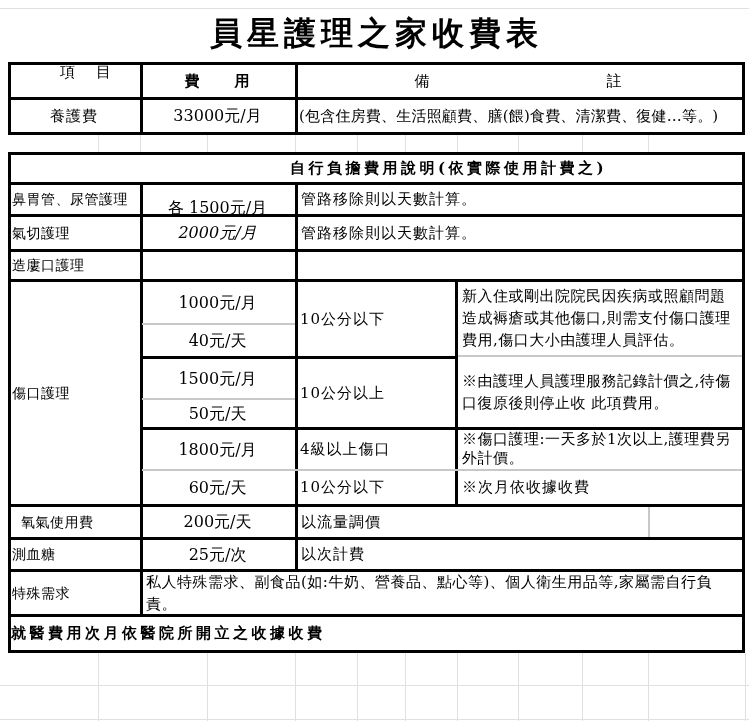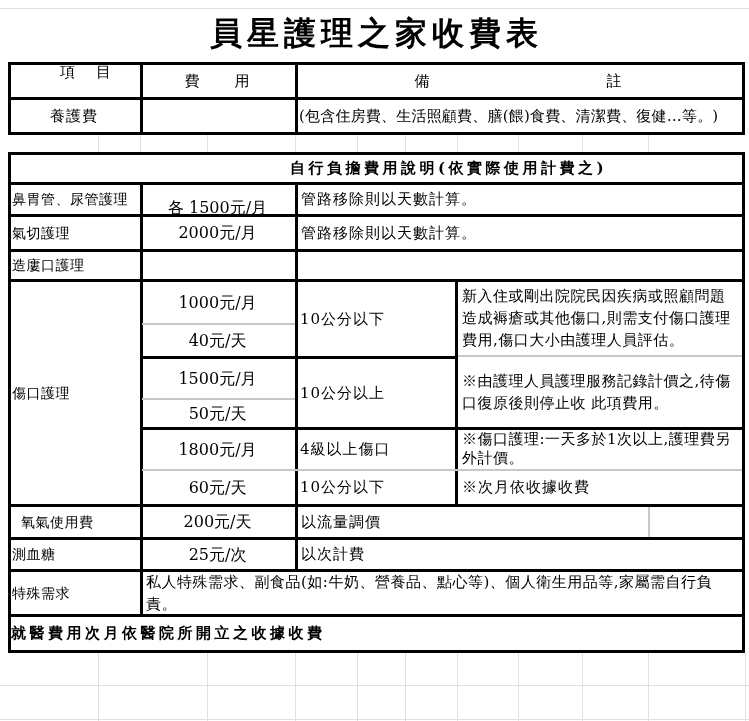--- a/index.html
+++ b/index.html
@@ -66,24 +66,25 @@
 
   <div class="bh" style="top:62px;left:8px;width:737px;"></div>
   <div class="bh" style="top:97px;left:8px;width:737px;"></div>
   <div class="bh" style="top:132px;left:8px;width:737px;"></div>
   <div class="bv" style="left:8px;top:62px;height:73px;"></div>
   <div class="bv" style="left:140px;top:62px;height:73px;"></div>
   <div class="bv" style="left:295px;top:62px;height:73px;"></div>
   <div class="bv" style="left:742px;top:62px;height:73px;"></div>
 
   <div class="cell center hdr-item" style="left:20px;top:65px;width:132px;height:15px;">項 目</div>
-  <div class="cell center hdr-fee" style="left:140px;top:65px;width:155px;height:32px;">費 用</div>
+  <div class="cell center hdr-fee" style="left:140px;top:65px;width:155px;height:32px;font-weight:bold;">費 用</div>
   <div class="cell center hdr-note" style="left:295px;top:65px;width:447px;height:32px;">備 註</div>
 
   <div class="cell center" style="left:8px;top:100px;width:132px;height:32px;">養護費</div>
+  <div class="cell center num" style="left:140px;top:100px;width:155px;height:32px;">33000元/月</div>
   <div class="cell" style="left:296px;top:100px;width:446px;height:32px;padding-left:3px;letter-spacing:0.2px;">(包含住房費、生活照顧費、膳(餵)食費、清潔費、復健…等。)</div>
 
   <div class="bh" style="top:152px;left:8px;width:737px;"></div>
   <div class="bh" style="top:182px;left:8px;width:737px;"></div>
   <div class="bh" style="top:214px;left:8px;width:737px;"></div>
   <div class="bh" style="top:249px;left:8px;width:737px;"></div>
   <div class="bh" style="top:279px;left:8px;width:737px;"></div>
   <div class="bh" style="top:356px;left:140px;width:317px;"></div>
   <div class="bh" style="top:427px;left:140px;width:605px;"></div>
   <div class="bh" style="top:504px;left:8px;width:737px;"></div>
@@ -103,21 +104,21 @@
   <div class="lh" style="top:469px;left:142px;width:600px;"></div>
   <div class="lv" style="left:648px;top:507px;height:30px;"></div>
 
   <div class="cell sec" style="left:8px;top:155px;width:734px;height:27px;">自行負擔費用說明(依實際使用計費之)</div>
 
   <div class="cell item" style="left:8px;top:185px;width:132px;height:29px;">鼻胃管、尿管護理</div>
   <div class="cell center num" style="left:140px;top:193px;width:155px;height:29px;">各 1500元/月</div>
   <div class="cell note" style="left:295px;top:185px;width:447px;height:29px;">管路移除則以天數計算。</div>
 
   <div class="cell item" style="left:8px;top:217px;width:132px;height:32px;">氣切護理</div>
-  <div class="cell center num" style="left:140px;top:217px;width:155px;height:32px;">2000元/月</div>
+  <div class="cell center num" style="left:140px;top:217px;width:155px;height:32px;font-style:italic;">2000元/月</div>
   <div class="cell note" style="left:295px;top:217px;width:447px;height:32px;">管路移除則以天數計算。</div>
 
   <div class="cell item" style="left:8px;top:252px;width:132px;height:27px;">造廔口護理</div>
   <div class="cell note" style="left:295px;top:252px;width:447px;height:27px;"></div>
 
   <div class="cell item" style="left:8px;top:282px;width:132px;height:222px;">傷口護理</div>
 
   <div class="cell center num" style="left:140px;top:282px;width:155px;height:41px;">1000元/月</div>
   <div class="cell center num" style="left:140px;top:325px;width:155px;height:31px;">40元/天</div>
   <div class="cell center num" style="left:140px;top:359px;width:155px;height:39px;">1500元/月</div>

